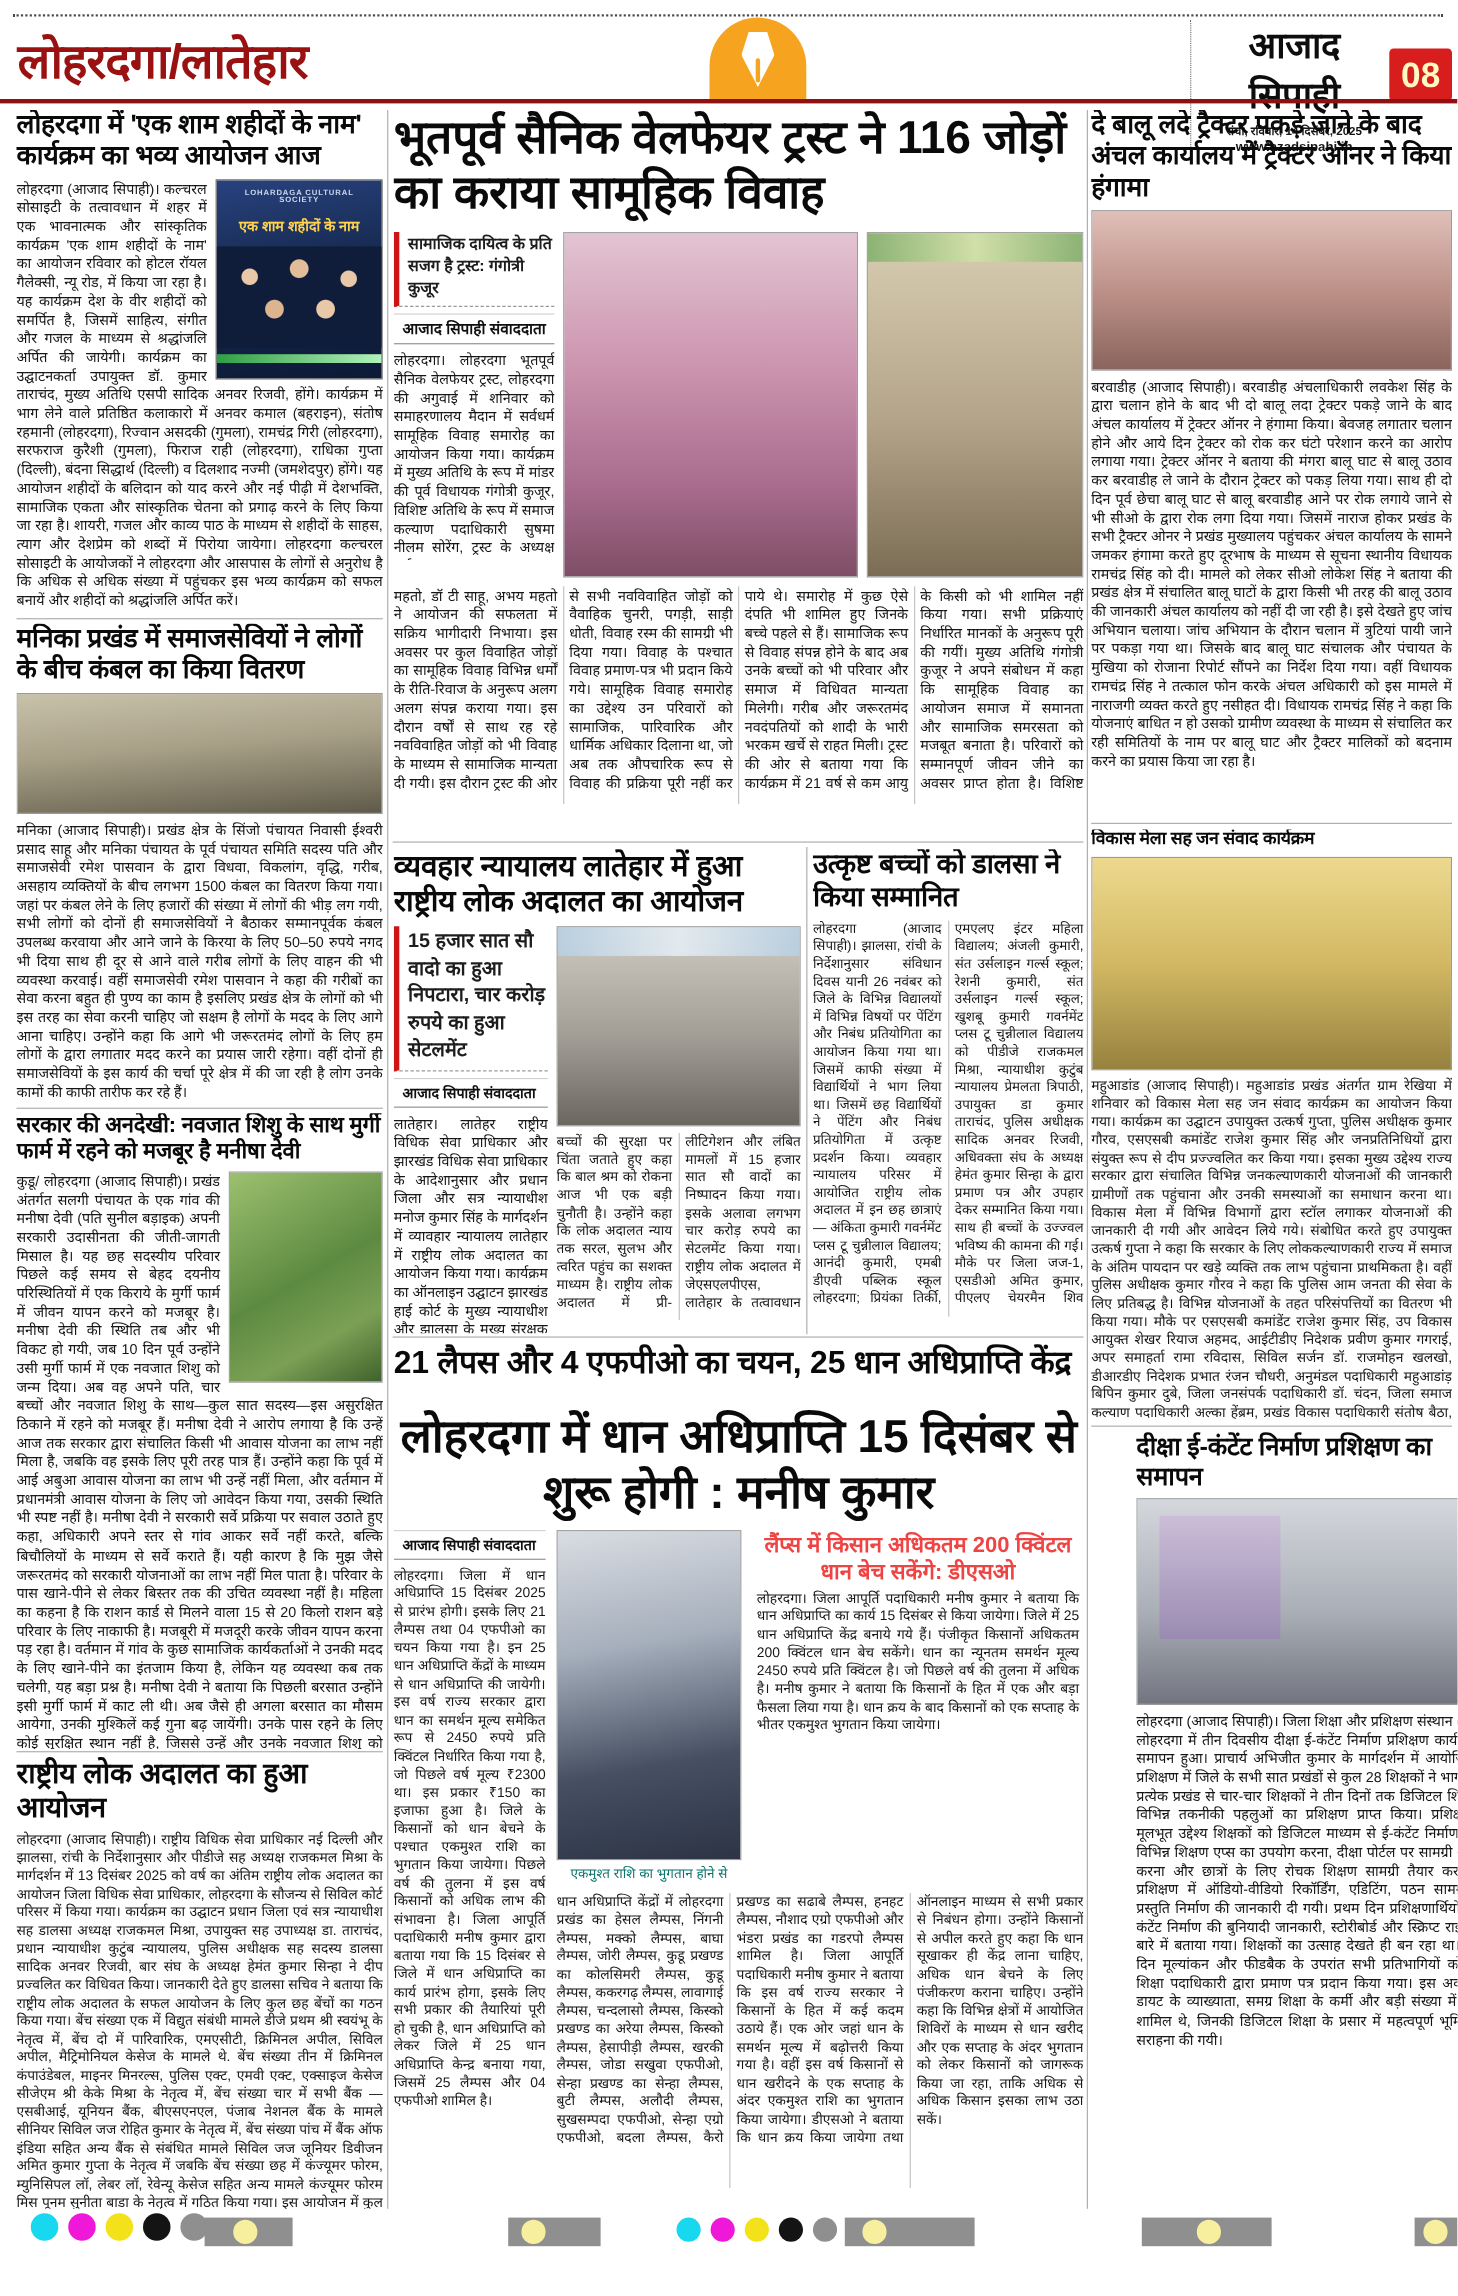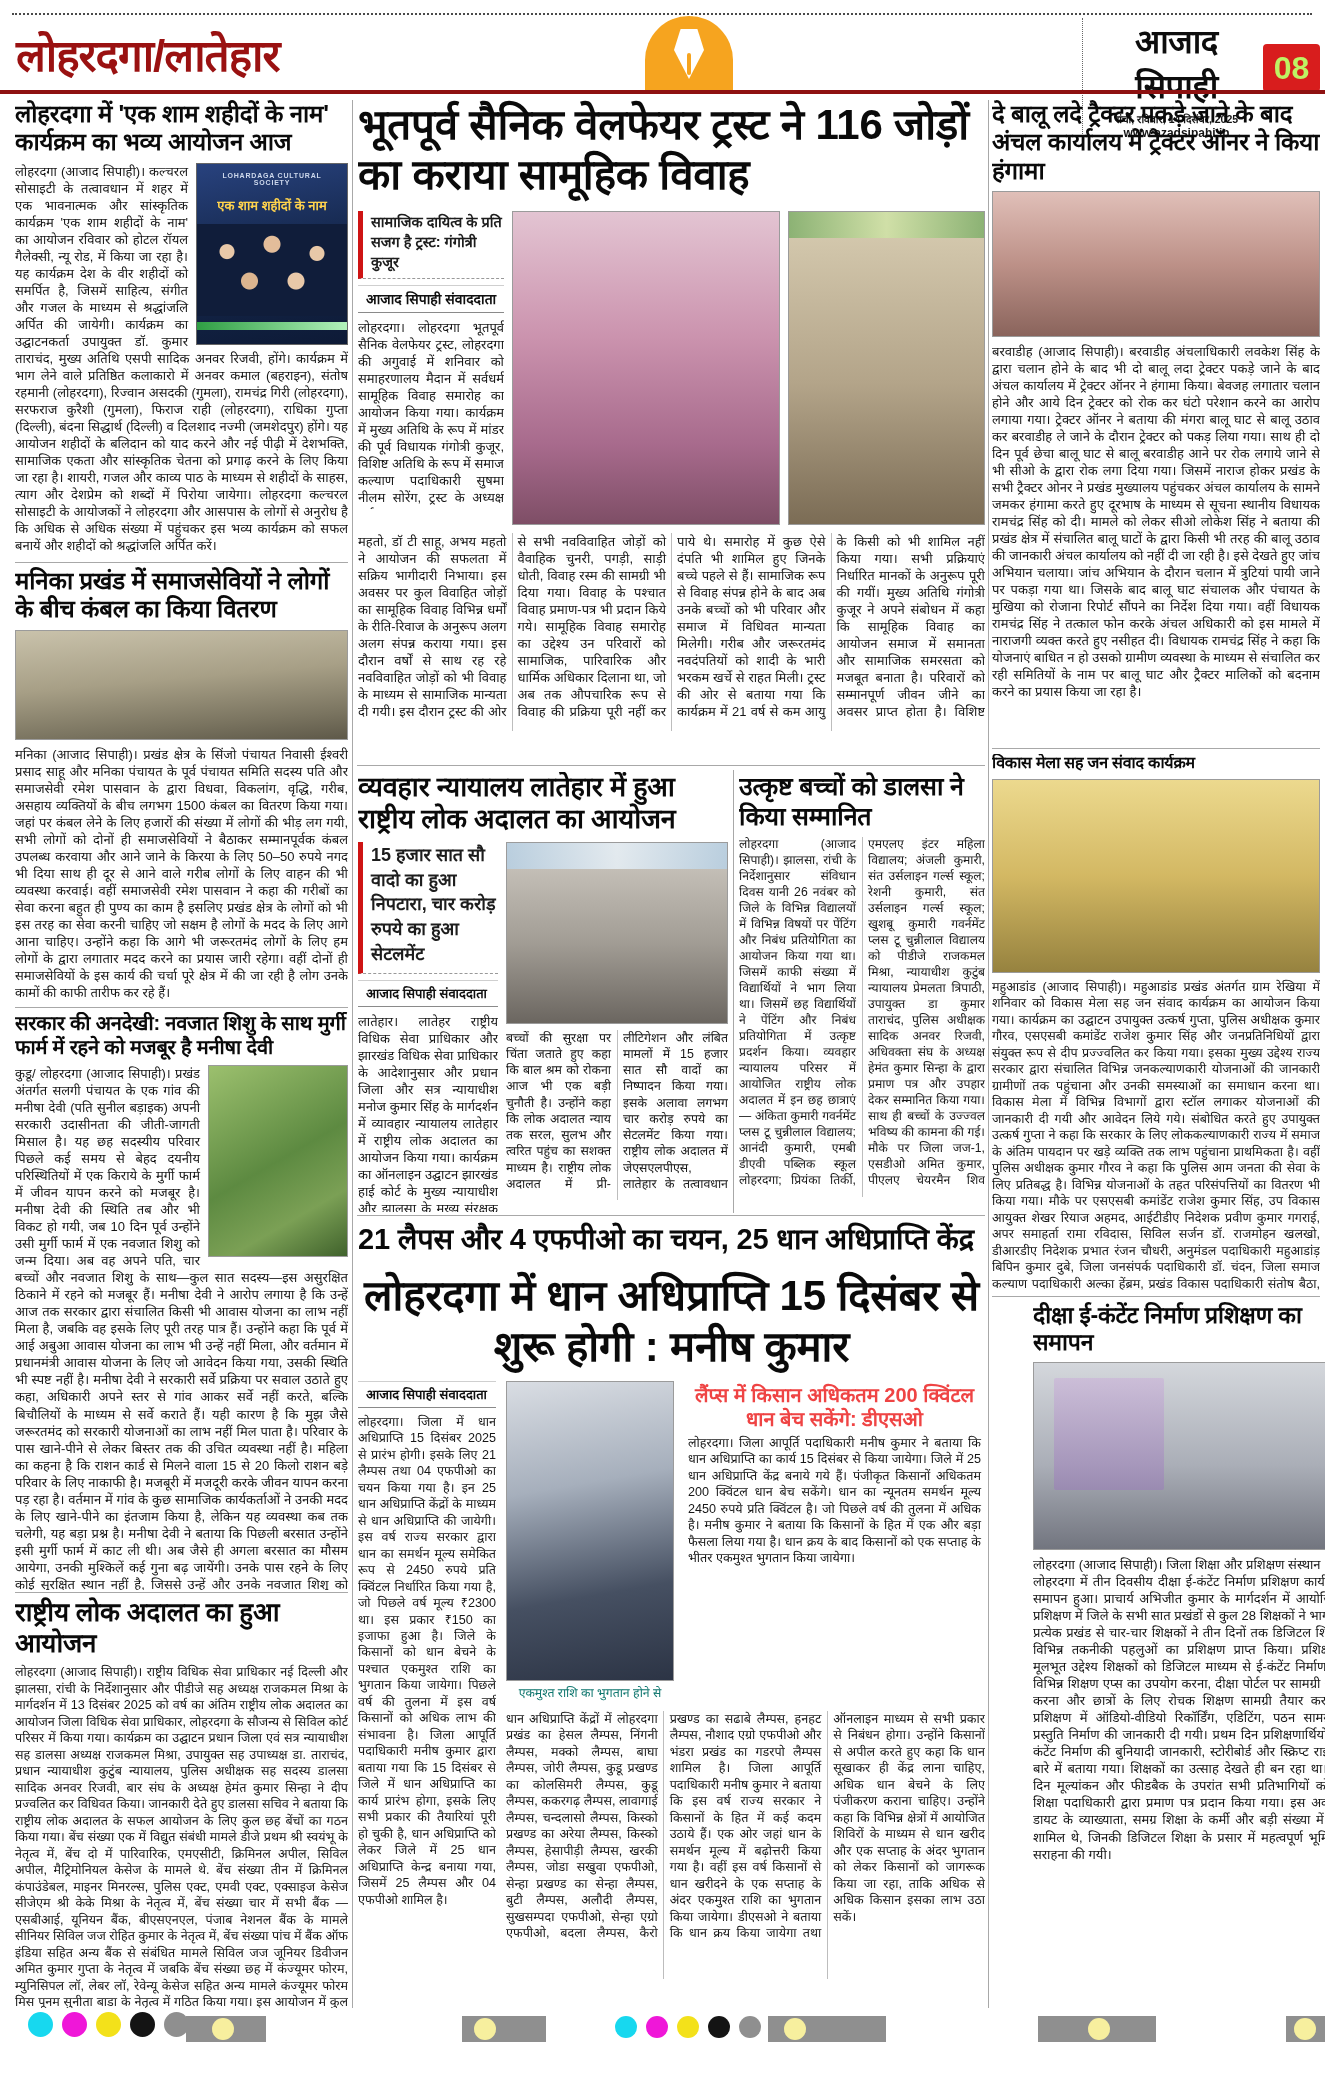--- a/index.html
+++ b/index.html
@@ -17,21 +17,21 @@
   .hr{position:absolute;height:1px;background:#a8a8a8}
   .cols2{column-count:2;column-gap:12px;column-rule:1px solid #bdbdbd}
   .cols3{column-count:3;column-gap:12px;column-rule:1px solid #bdbdbd}
   .cols4{column-count:4;column-gap:11px;column-rule:1px solid #bdbdbd}
   
   .section-title{position:absolute;left:16px;top:24px;font-size:44px;font-weight:900;color:#9a1111;letter-spacing:-1px}
   .masthead-right{position:absolute;left:1082px;top:18px;width:178px;text-align:center;border-left:1px dotted #666;padding-left:10px}
   .paper-name{font-size:33px;font-weight:900;color:#0d0d0d;letter-spacing:-.5px}
   .date-line{font-size:10.5px;font-weight:700;margin-top:4px}
   .website{font-size:12px;font-weight:700}
-  .page-box{position:absolute;left:1263px;top:44px;width:57px;height:48px;background:#d81d1d;color:#bef264;font-size:32px;font-weight:900;display:flex;align-items:center;justify-content:center;border-radius:4px}
+  .page-box{position:absolute;left:1263px;top:44px;width:57px;height:48px;background:#d81d1d;color:#fef9c3;font-size:32px;font-weight:900;display:flex;align-items:center;justify-content:center;border-radius:4px}
   .logo-arch{position:absolute;left:645px;top:16px;width:88px;height:76px;background:#f6a41f;border-radius:44px 44px 0 0}
   .logo-nib{position:absolute;left:50%;top:13px;transform:translateX(-50%);width:30px;height:50px;background:#fff;clip-path:polygon(22% 0,78% 0,100% 42%,50% 100%,0 42%)}
   .logo-nib::after{content:"";position:absolute;left:13px;top:24px;width:4px;height:22px;background:#f6a41f;border-radius:2px}
   .top-dotted{position:absolute;left:12px;top:13px;width:1300px;border-top:2px dotted #4a4a4a}
   .main-rule{position:absolute;left:0;top:90px;width:1325px;height:4px;background:#8e1111}
   
   .ph-kambal{background:linear-gradient(175deg,#c9c2ab,#a79f86 45%,#7a7460 80%,#5e5949)}
   .ph-manisha{float:right;width:140px;height:192px;margin:0 0 5px 8px;background:linear-gradient(150deg,#9cc06e,#5d8a41 50%,#7ba055 75%,#40622c)}
   .ph-e1{background:linear-gradient(180deg,#e3c4d2,#cb93ae 40%,#a76a8c 75%,#7e4e66)}
   .ph-e2{background:linear-gradient(180deg,#d8cdb2,#b3a489 55%,#7b6c55)}
@@ -154,21 +154,21 @@
       </div>
     </div>
   </section>
 
   <section class="article" style="left:739px;top:772px;width:246px;height:440px">
     <h2 class="hl" style="font-size:25px;margin-bottom:6px">उत्कृष्ट बच्चों को डालसा ने किया सम्मानित</h2>
     <div class="body-txt cols2" style="height:360px;font-size:12.2px">लोहरदगा (आजाद सिपाही)। झालसा, रांची के निर्देशानुसार संविधान दिवस यानी 26 नवंबर को जिले के विभिन्न विद्यालयों में विभिन्न विषयों पर पेंटिंग और निबंध प्रतियोगिता का आयोजन किया गया था। जिसमें काफी संख्या में विद्यार्थियों ने भाग लिया था। जिसमें छह विद्यार्थियों ने पेंटिंग और निबंध प्रतियोगिता में उत्कृष्ट प्रदर्शन किया। व्यवहार न्यायालय परिसर में आयोजित राष्ट्रीय लोक अदालत में इन छह छात्राएं — अंकिता कुमारी गवर्नमेंट प्लस टू चुन्नीलाल विद्यालय; आनंदी कुमारी, एमबी डीएवी पब्लिक स्कूल लोहरदगा; प्रियंका तिर्की, एमएलए इंटर महिला विद्यालय; अंजली कुमारी, संत उर्सलाइन गर्ल्स स्कूल; रेशनी कुमारी, संत उर्सलाइन गर्ल्स स्कूल; खुशबू कुमारी गवर्नमेंट प्लस टू चुन्नीलाल विद्यालय को पीडीजे राजकमल मिश्रा, न्यायाधीश कुटुंब न्यायालय प्रेमलता त्रिपाठी, उपायुक्त डा कुमार ताराचंद, पुलिस अधीक्षक सादिक अनवर रिजवी, अधिवक्ता संघ के अध्यक्ष हेमंत कुमार सिन्हा के द्वारा प्रमाण पत्र और उपहार देकर सम्मानित किया गया। साथ ही बच्चों के उज्ज्वल भविष्य की कामना की गई। मौके पर जिला जज-1, एसडीओ अमित कुमार, पीएलए चेयरमैन शिव कुमार, एलएडीसीएस चीफ नसीम अंसारी, अधिवक्तागण, बैंक कर्मी, पीएलवी सहित अन्य लोग उपस्थित थे।</div>
   </section>
 
   <section class="article" style="left:358px;top:1222px;width:627px;height:786px">
-    <h3 class="hl" style="font-size:29px;margin-bottom:14px">21 लैपस और 4 एफपीओ का चयन, 25 धान अधिप्राप्ति केंद्र</h3>
+    <h3 class="hl" style="font-size:29px;margin-bottom:24px">21 लैपस और 4 एफपीओ का चयन, 25 धान अधिप्राप्ति केंद्र</h3>
     <h1 class="hl" style="font-size:42px;text-align:center;line-height:1.22;margin-bottom:8px">लोहरदगा में धान अधिप्राप्ति 15 दिसंबर से शुरू होगी : मनीष कुमार</h1>
     <div style="display:flex;gap:10px">
       <div style="width:138px;flex:0 0 138px">
         <div class="byline" style="font-size:13px">आजाद सिपाही संवाददाता</div>
         <div class="body-txt" style="overflow:hidden;height:600px;font-size:12.6px">लोहरदगा। जिला में धान अधिप्राप्ति 15 दिसंबर 2025 से प्रारंभ होगी। इसके लिए 21 लैम्पस तथा 04 एफपीओ का चयन किया गया है। इन 25 धान अधिप्राप्ति केंद्रों के माध्यम से धान अधिप्राप्ति की जायेगी। इस वर्ष राज्य सरकार द्वारा धान का समर्थन मूल्य समेकित रूप से 2450 रुपये प्रति क्विंटल निर्धारित किया गया है, जो पिछले वर्ष मूल्य ₹2300 था। इस प्रकार ₹150 का इजाफा हुआ है। जिले के किसानों को धान बेचने के पश्चात एकमुश्त राशि का भुगतान किया जायेगा। पिछले वर्ष की तुलना में इस वर्ष किसानों को अधिक लाभ की संभावना है। जिला आपूर्ति पदाधिकारी मनीष कुमार द्वारा बताया गया कि 15 दिसंबर से जिले में धान अधिप्राप्ति का कार्य प्रारंभ होगा, इसके लिए सभी प्रकार की तैयारियां पूरी हो चुकी है, धान अधिप्राप्ति को लेकर जिले में 25 धान अधिप्राप्ति केन्द्र बनाया गया, जिसमें 25 लैम्पस और 04 एफपीओ शामिल है।</div>
       </div>
       <div style="flex:1">
         <div style="display:flex;gap:10px">
           <div style="width:168px;flex:0 0 168px">
             <div class="photo ph-j" style="width:168px;height:300px"></div>

